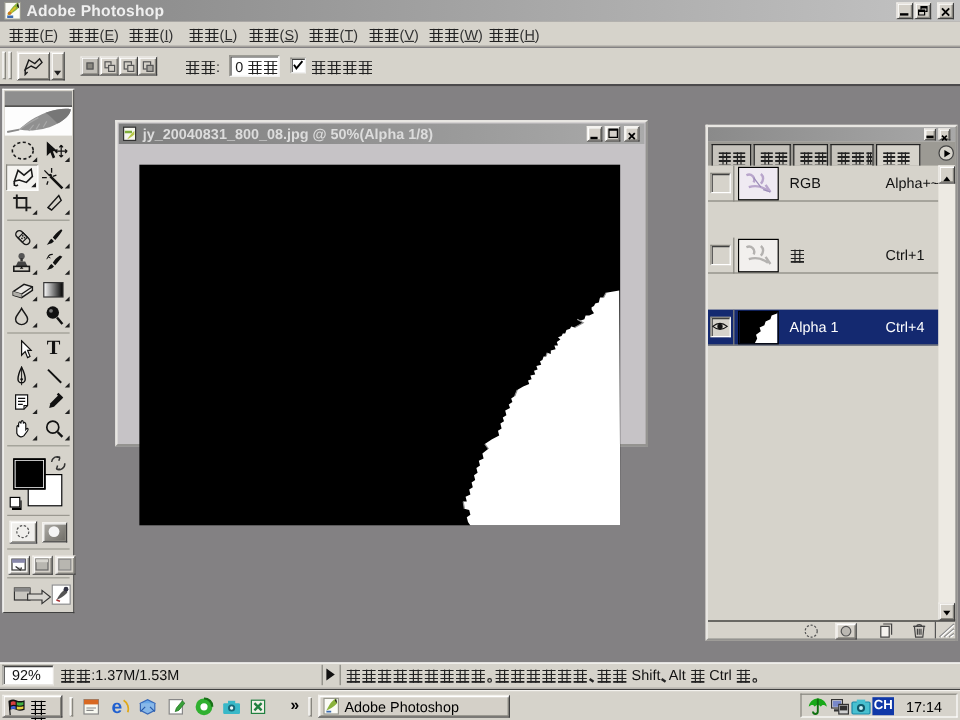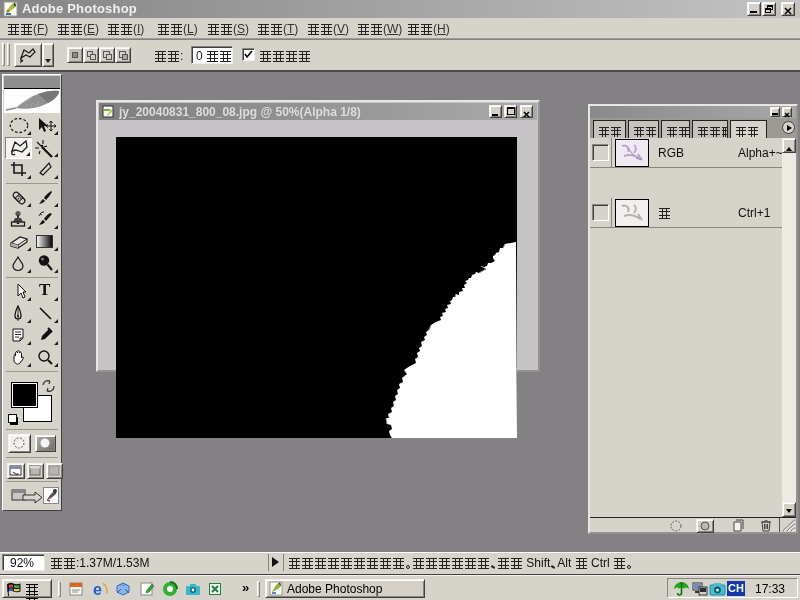--- a/index.html
+++ b/index.html
@@ -394,20 +394,34 @@
     </div>
   <div class="a crow" style="top:92px">
       <div class="eyeb"></div>
       <div class="thumb"><svg width="32" height="26">
           <rect width="32" height="26" fill="#f2f0ee"></rect>
           <path d="M6 6 C10 4 14 8 12 12 M18 5 c3 2 2 6 0 8 M8 16 c6 -2 12 0 16 3 M22 14 l4 6" stroke="#b4b2b0" stroke-width="2" fill="none"></path>
         </svg></div>
       <span class="clabel"><i class="cn"></i></span>
       <span class="ckey">Ctrl+1</span>
     </div>
+  <div class="a crow" style="top:152px;background:#142970;color:#fff;--c:#fff">
+      <div class="eyeb">
+        <svg width="14" height="10" style="position:absolute;left:0;top:2px">
+          <path d="M1 5 Q7 0 13 5 Q7 10 1 5 Z" fill="none" stroke="#111"></path>
+          <circle cx="7" cy="5" r="2.2" fill="#111"></circle>
+        </svg>
+      </div>
+      <div class="thumb"><svg width="32" height="26">
+          <rect width="32" height="26" fill="#000"></rect>
+          <path d="M13 26 L15 22 L14 19 L18 16 L17 13 L21 11 L22 8 L26 6 L27 3 L32 1 L32 26 Z" fill="#fff"></path>
+        </svg></div>
+      <span class="clabel">Alpha 1</span>
+      <span class="ckey">Ctrl+4</span>
+    </div>
 
   <div class="a" style="left:192px;top:32px;width:14px;height:380px;background:#edeae3"></div>
   <div class="a btn" style="left:192px;top:32px;width:14px;height:15px">
       <div class="a" style="left:3px;top:5px;width:0;height:0;border:3.5px solid transparent;border-bottom:4px solid #000"></div>
     </div>
   <div class="a btn" style="left:192px;top:396px;width:14px;height:15px">
       <div class="a" style="left:3px;top:6px;width:0;height:0;border:3.5px solid transparent;border-top:4px solid #000"></div>
     </div>
 
   <div class="a" style="left:0;top:411px;width:206px;height:1px;background:#222"></div>
@@ -516,15 +530,15 @@
         <rect x="7" y="6" width="8" height="8" fill="#d0d0d0" stroke="#333"></rect>
         <rect x="8" y="7" width="6" height="4" fill="#303030"></rect>
       </svg>
     <svg class="a" style="left:41px;top:2px" width="17" height="16">
         <rect x="1" y="4" width="15" height="10" rx="1" fill="#48c0d0" stroke="#1888a8"></rect>
         <rect x="5" y="2" width="7" height="3" fill="#48c0d0"></rect>
         <circle cx="8.5" cy="9" r="3.4" fill="#105868"></circle>
         <circle cx="8.5" cy="9" r="1.6" fill="#c8f0f8"></circle>
       </svg>
     <div class="a" style="left:59px;top:2px;width:18px;height:15px;background:#1038a8;color:#fff;font-weight:bold;font-size:11px;text-align:center;line-height:15px">CH</div>
-    <span class="a" style="left:87px;top:3px;font-size:12px">17:33</span>
+    <span class="a" style="left:87px;top:3px;font-size:12px">17:14</span>
   </div>
 </div>
 
 </body></html>

